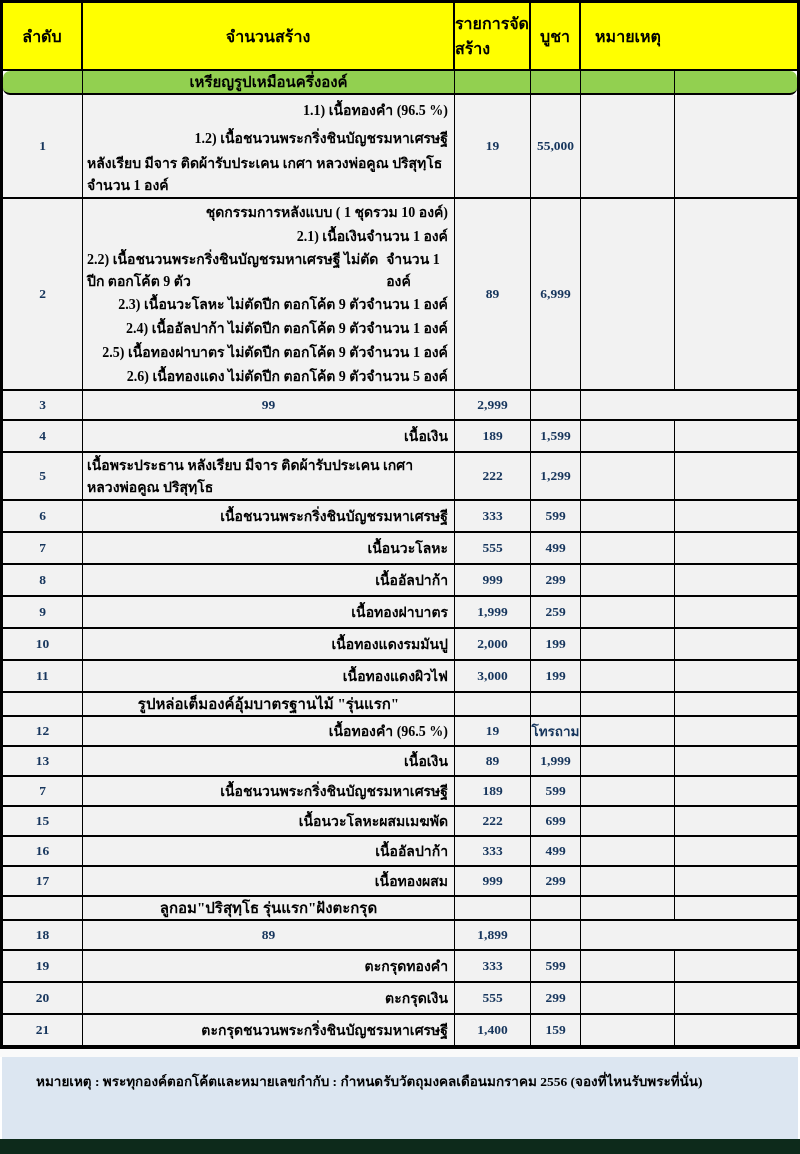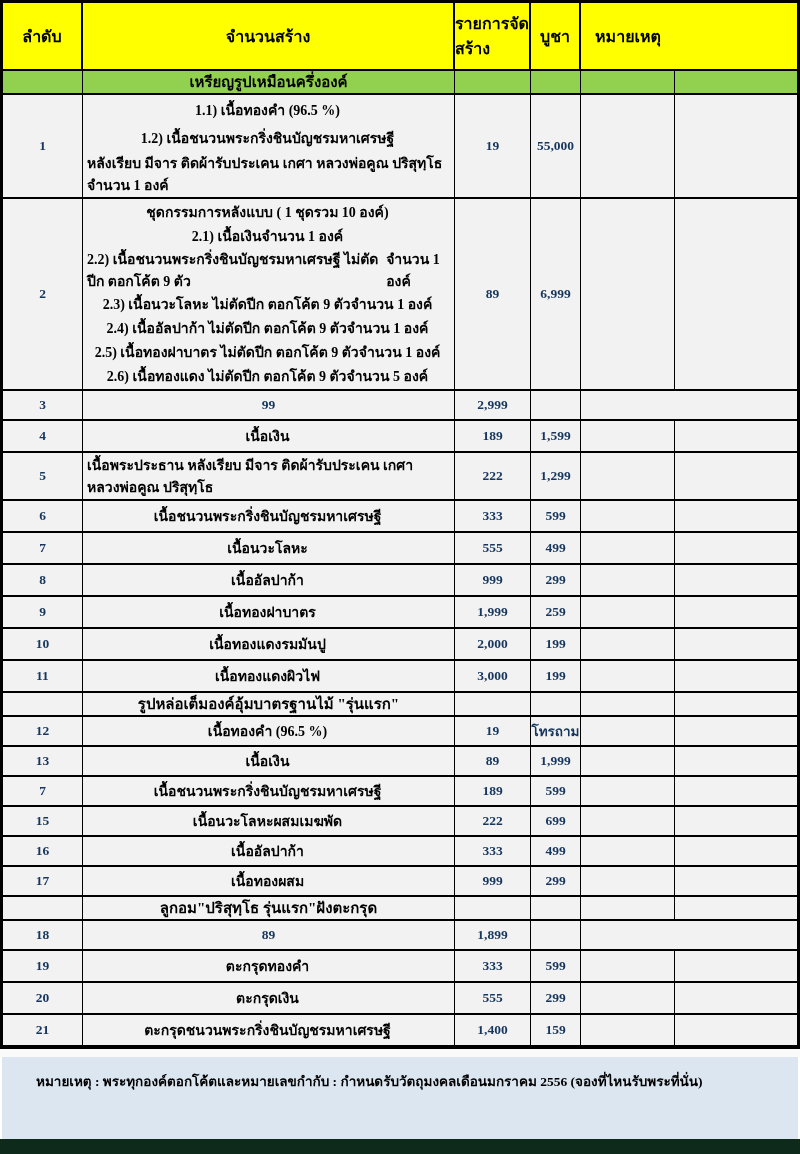--- a/index.html
+++ b/index.html
@@ -15,23 +15,23 @@
     border-bottom:2px solid var(--border); background:var(--row-bg);}
   .trow:last-child{border-bottom:2px solid var(--border);}
   .cell{border-right:1px solid var(--border); display:flex; align-items:center; justify-content:center;
     min-height:28px;}
   .cell:last-child{border-right:none;}
   .head{background:var(--header-bg); height:68px; font-size:16px;}
   .head .cell{border-right:2px solid var(--border);}
   .head .cell:last-child{border-right:none;}
   .section-row{height:24px; font-size:15px;}
   .section-row .cell{min-height:22px;}
-  .section-row.green{background:var(--section-green);}
+  .section-row.green{background:var(--section-green);border-radius:7px;}
   .no-cell{font-size:13.5px; color:var(--num-color);}
-  .item-cell{flex-direction:column; align-items:center; justify-content:center;
+  .item-cell{flex-direction:column; align-items:flex-end; justify-content:center;
     padding:1px 6px 1px 4px; font-size:14px;}
   .line{min-height:25px; display:flex; align-items:center; justify-content:space-between;}
   .compact .line{min-height:24px;}
   .tall .line{min-height:28px;}
   .r18 .line{min-height:27px;}
   .num{font-size:13.5px; color:var(--num-color);}
   .gap{height:8px; background:#fafafa;}
   .footer-box{background:var(--footer-bg); margin:0 2px; padding:10px 10px 14px 0; flex:1;}
   .note-line{font-size:13.5px; line-height:29px; padding-left:88px; white-space:nowrap;}
   .note-line.first{padding-left:34px;}

